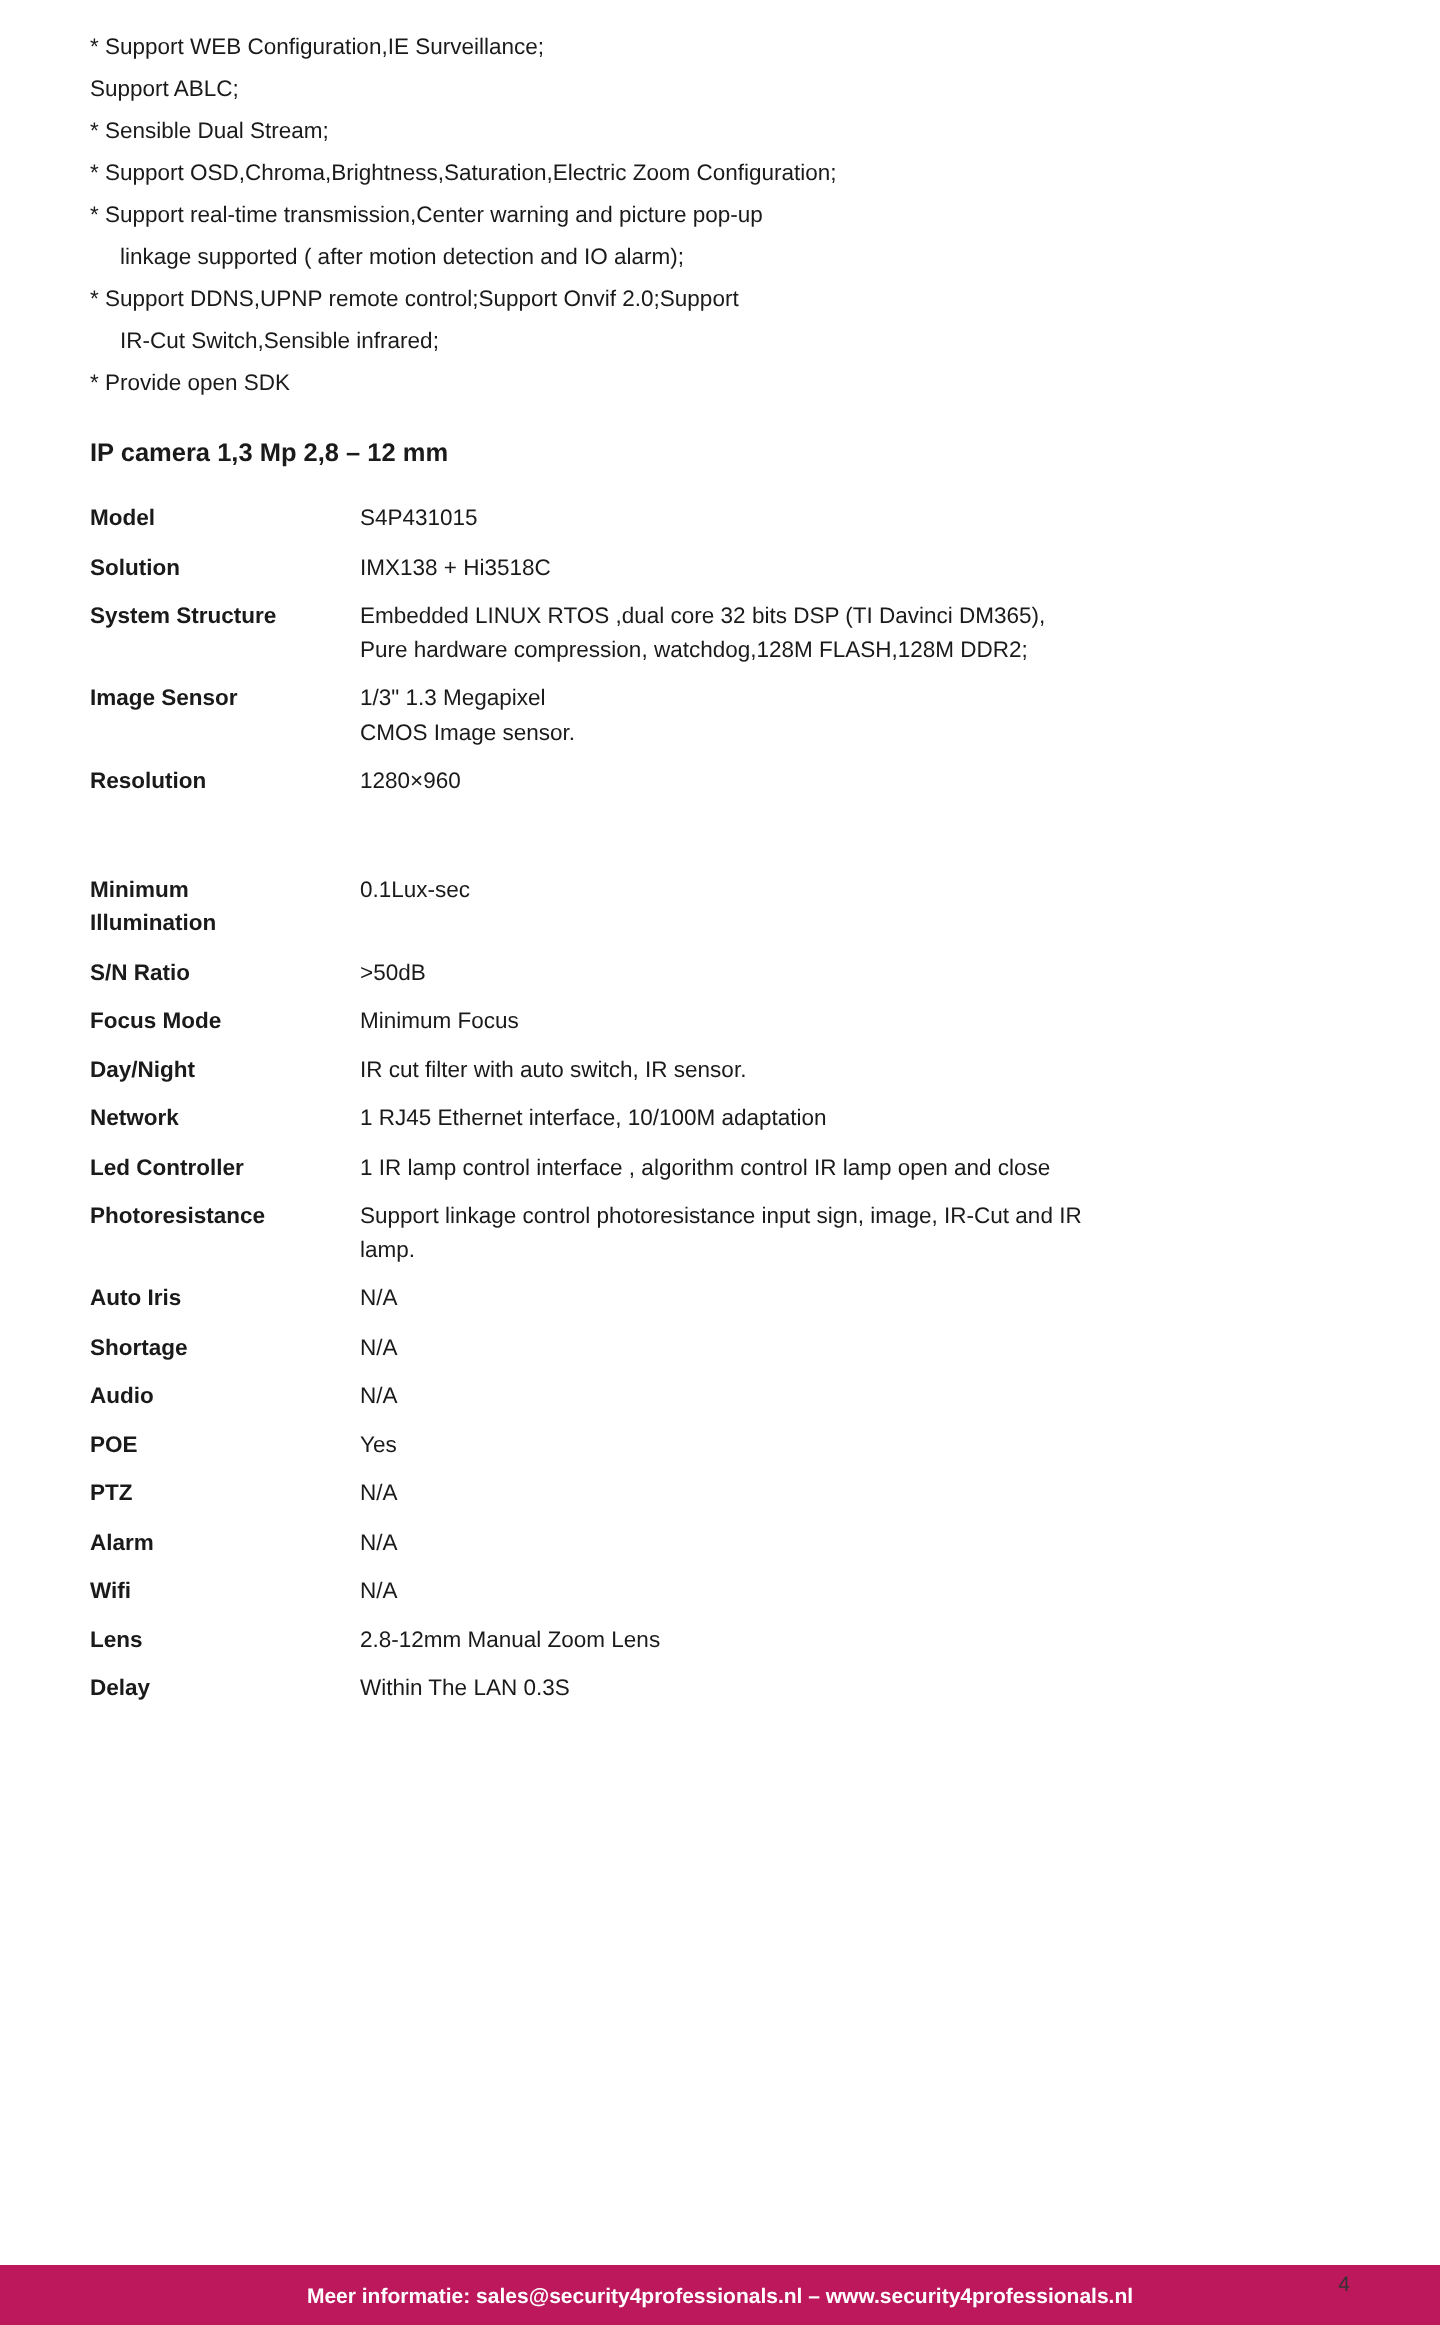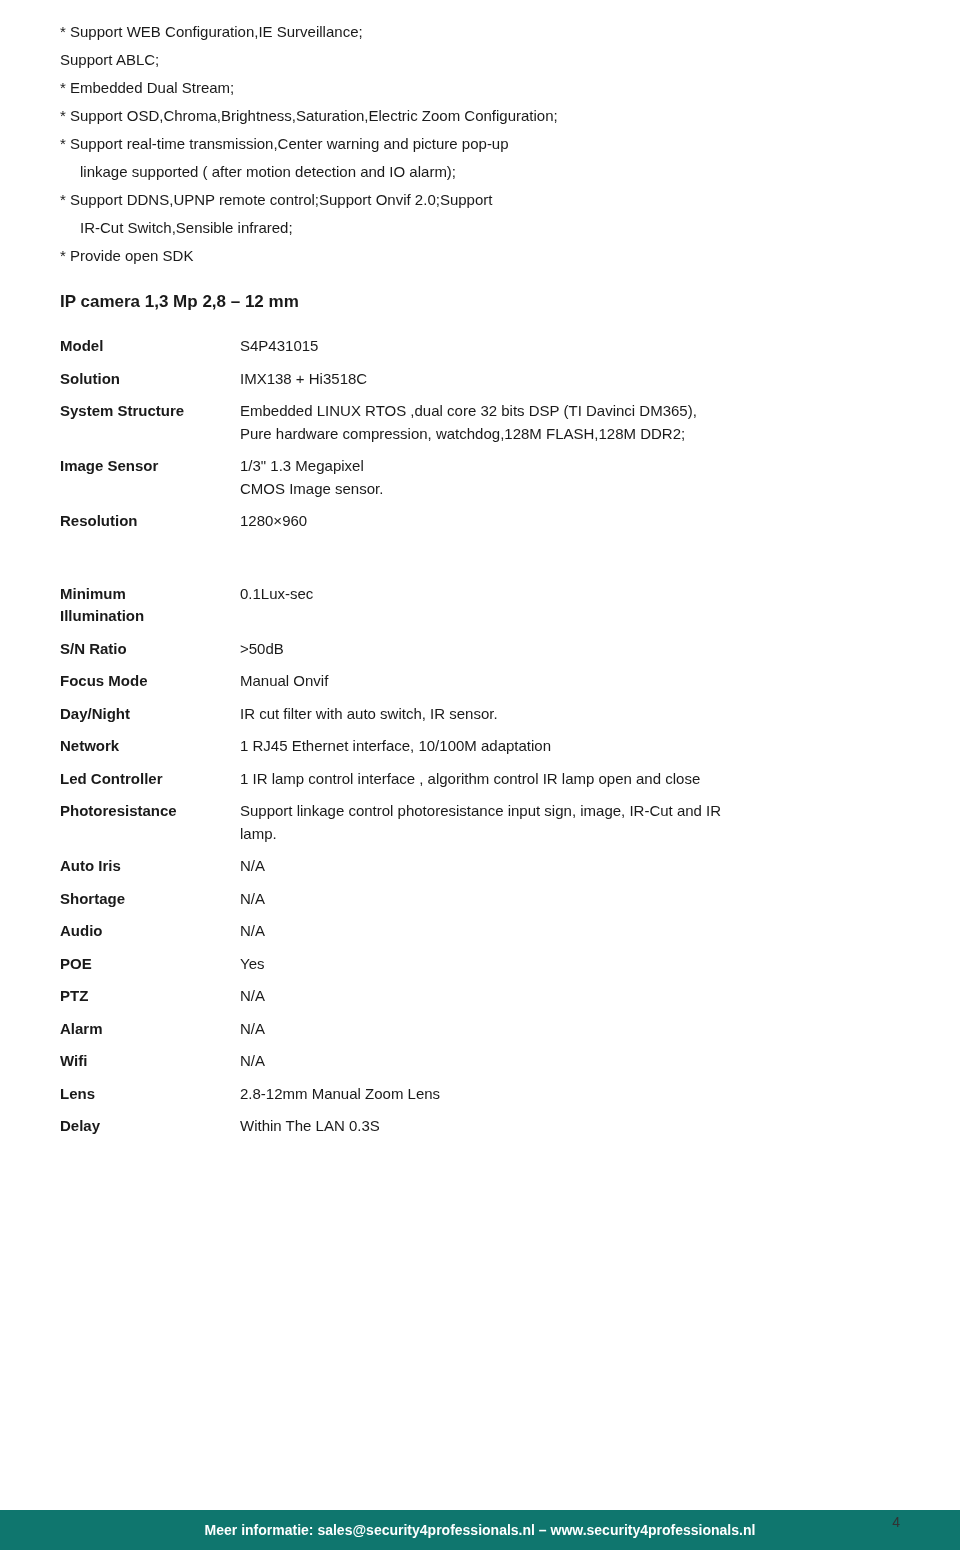--- a/index.html
+++ b/index.html
@@ -61,21 +61,21 @@
 
     .divider-space {
       height: 30px;
     }
 
     .footer {
       position: absolute;
       bottom: 0;
       left: 0;
       right: 0;
-      background: #0f766e;
+      background: #be185d;
       color: #ffffff;
       text-align: center;
       padding: 12px 20px;
       font-size: 14px;
       font-weight: bold;
     }
 
     .page-number {
       position: absolute;
       bottom: 20px;
@@ -85,21 +85,21 @@
     }
   </style>
 </head>
 <body>
 
 <div class="page-container">
 
   <div class="intro-text">
     <p>* Support WEB Configuration,IE Surveillance;</p>
     <p>Support ABLC;</p>
-    <p>* Embedded Dual Stream;</p>
+    <p>* Sensible Dual Stream;</p>
     <p>* Support OSD,Chroma,Brightness,Saturation,Electric Zoom Configuration;</p>
     <p>* Support real-time transmission,Center warning and picture pop-up</p>
     <p style="padding-left: 20px;">linkage supported ( after motion detection and IO alarm);</p>
     <p>* Support DDNS,UPNP remote control;Support Onvif 2.0;Support</p>
     <p style="padding-left: 20px;">IR-Cut Switch,Sensible infrared;</p>
     <p>* Provide open SDK</p>
   </div>
 
   <div class="section-title">IP camera 1,3 Mp 2,8 – 12 mm</div>
 
@@ -138,21 +138,21 @@
           <td style="font-weight: bold; vertical-align: top; white-space: pre;">Minimum
 Illumination</td>
           <td style="white-space: pre-line;">0.1Lux-sec</td>
         </tr>
         <tr>
           <td style="font-weight: bold; vertical-align: top; white-space: pre;">S/N Ratio</td>
           <td style="white-space: pre-line;">&gt;50dB</td>
         </tr>
         <tr>
           <td style="font-weight: bold; vertical-align: top; white-space: pre;">Focus Mode</td>
-          <td style="white-space: pre-line;">Manual Onvif</td>
+          <td style="white-space: pre-line;">Minimum Focus</td>
         </tr>
         <tr>
           <td style="font-weight: bold; vertical-align: top; white-space: pre;">Day/Night</td>
           <td style="white-space: pre-line;">IR cut filter with auto switch, IR sensor.</td>
         </tr>
         <tr>
           <td style="font-weight: bold; vertical-align: top; white-space: pre;">Network</td>
           <td style="white-space: pre-line;">1 RJ45 Ethernet interface, 10/100M adaptation</td>
         </tr>
         <tr>

